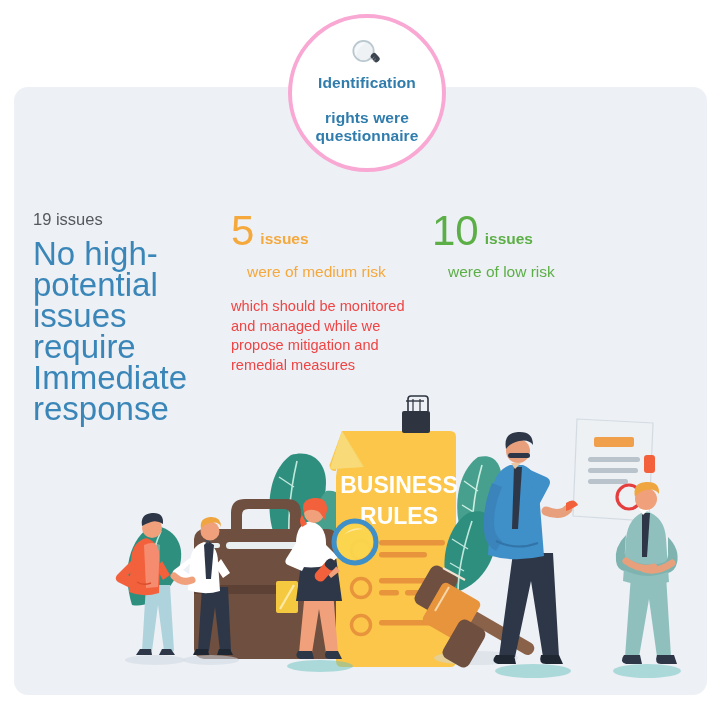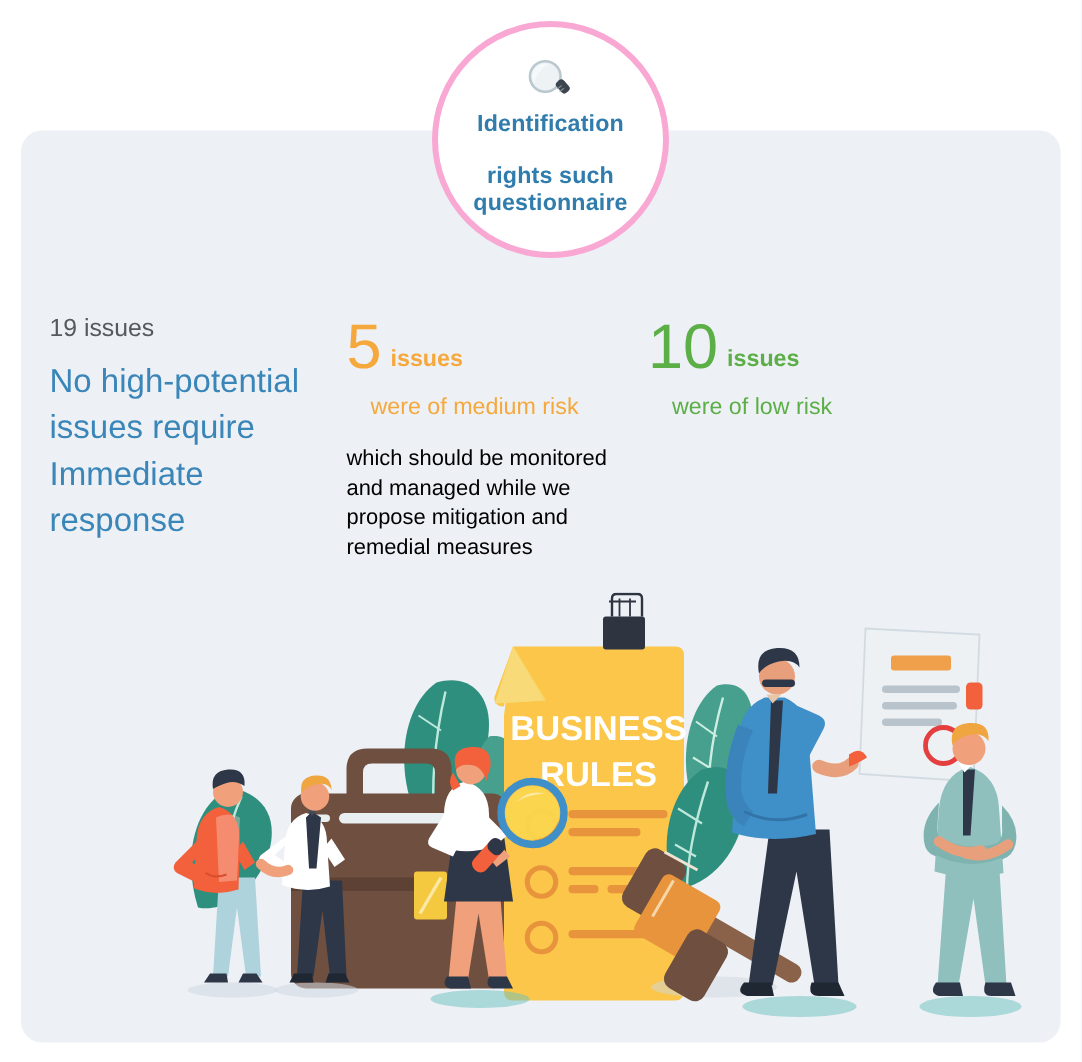--- a/index.html
+++ b/index.html
@@ -58,21 +58,21 @@
   .col-b{left:231px;top:210px;width:180px;}
   .col-c{left:432px;top:210px;width:262px;}
 
   .kicker{
     font-size:16.5px;
     color:#55595e;
     line-height:20px;
     margin:0 0 9px 0;
   }
   .headline{
-    font-size:22px;
+    font-size:33px;
     color:#3a86b8;
     line-height:31px;
     margin:0;
     font-weight:400;
   }
 
   .bignum-row{
     display:flex;
     align-items:baseline;
     gap:6px;
@@ -91,21 +91,21 @@
     position:relative;
     top:-1px;
   }
   .risk-label{
     font-size:15.5px;
     line-height:19px;
     margin:10px 0 0 16px;
   }
   .desc{
     font-size:14.6px;
-    color:#000000;
+    color:#ef4444;
     line-height:19.5px;
     margin:16px 0 0 0;
   }
   .orange{color:#f5a83c;}
   .green{color:#5caf46;}
 
   
   .illo{
     position:absolute;
     left:14px;top:395px;
@@ -128,21 +128,21 @@
         <rect x="19.6" y="17.2" width="6.4" height="9.6" rx="2.4" transform="rotate(-42 19.6 17.2)" fill="#3c4450"></rect>
         <g stroke="#8e99a4" stroke-width=".9" opacity=".8">
           <line x1="21.6" y1="20.4" x2="24.4" y2="18.0"></line>
           <line x1="23.1" y1="22.2" x2="25.9" y2="19.8"></line>
         </g>
       </svg>
     </div>
     <div class="badge-title">
       <span>Identification</span><br>
       <br>
-      <span>rights such</span><br>
+      <span>rights were</span><br>
       <span>questionnaire</span>
     </div>
   </div>
 
   <div class="col col-a">
     <p class="kicker">19 issues</p>
     <p class="headline">No high-potential issues require Immediate response</p>
   </div>
 
   <div class="col col-b">

